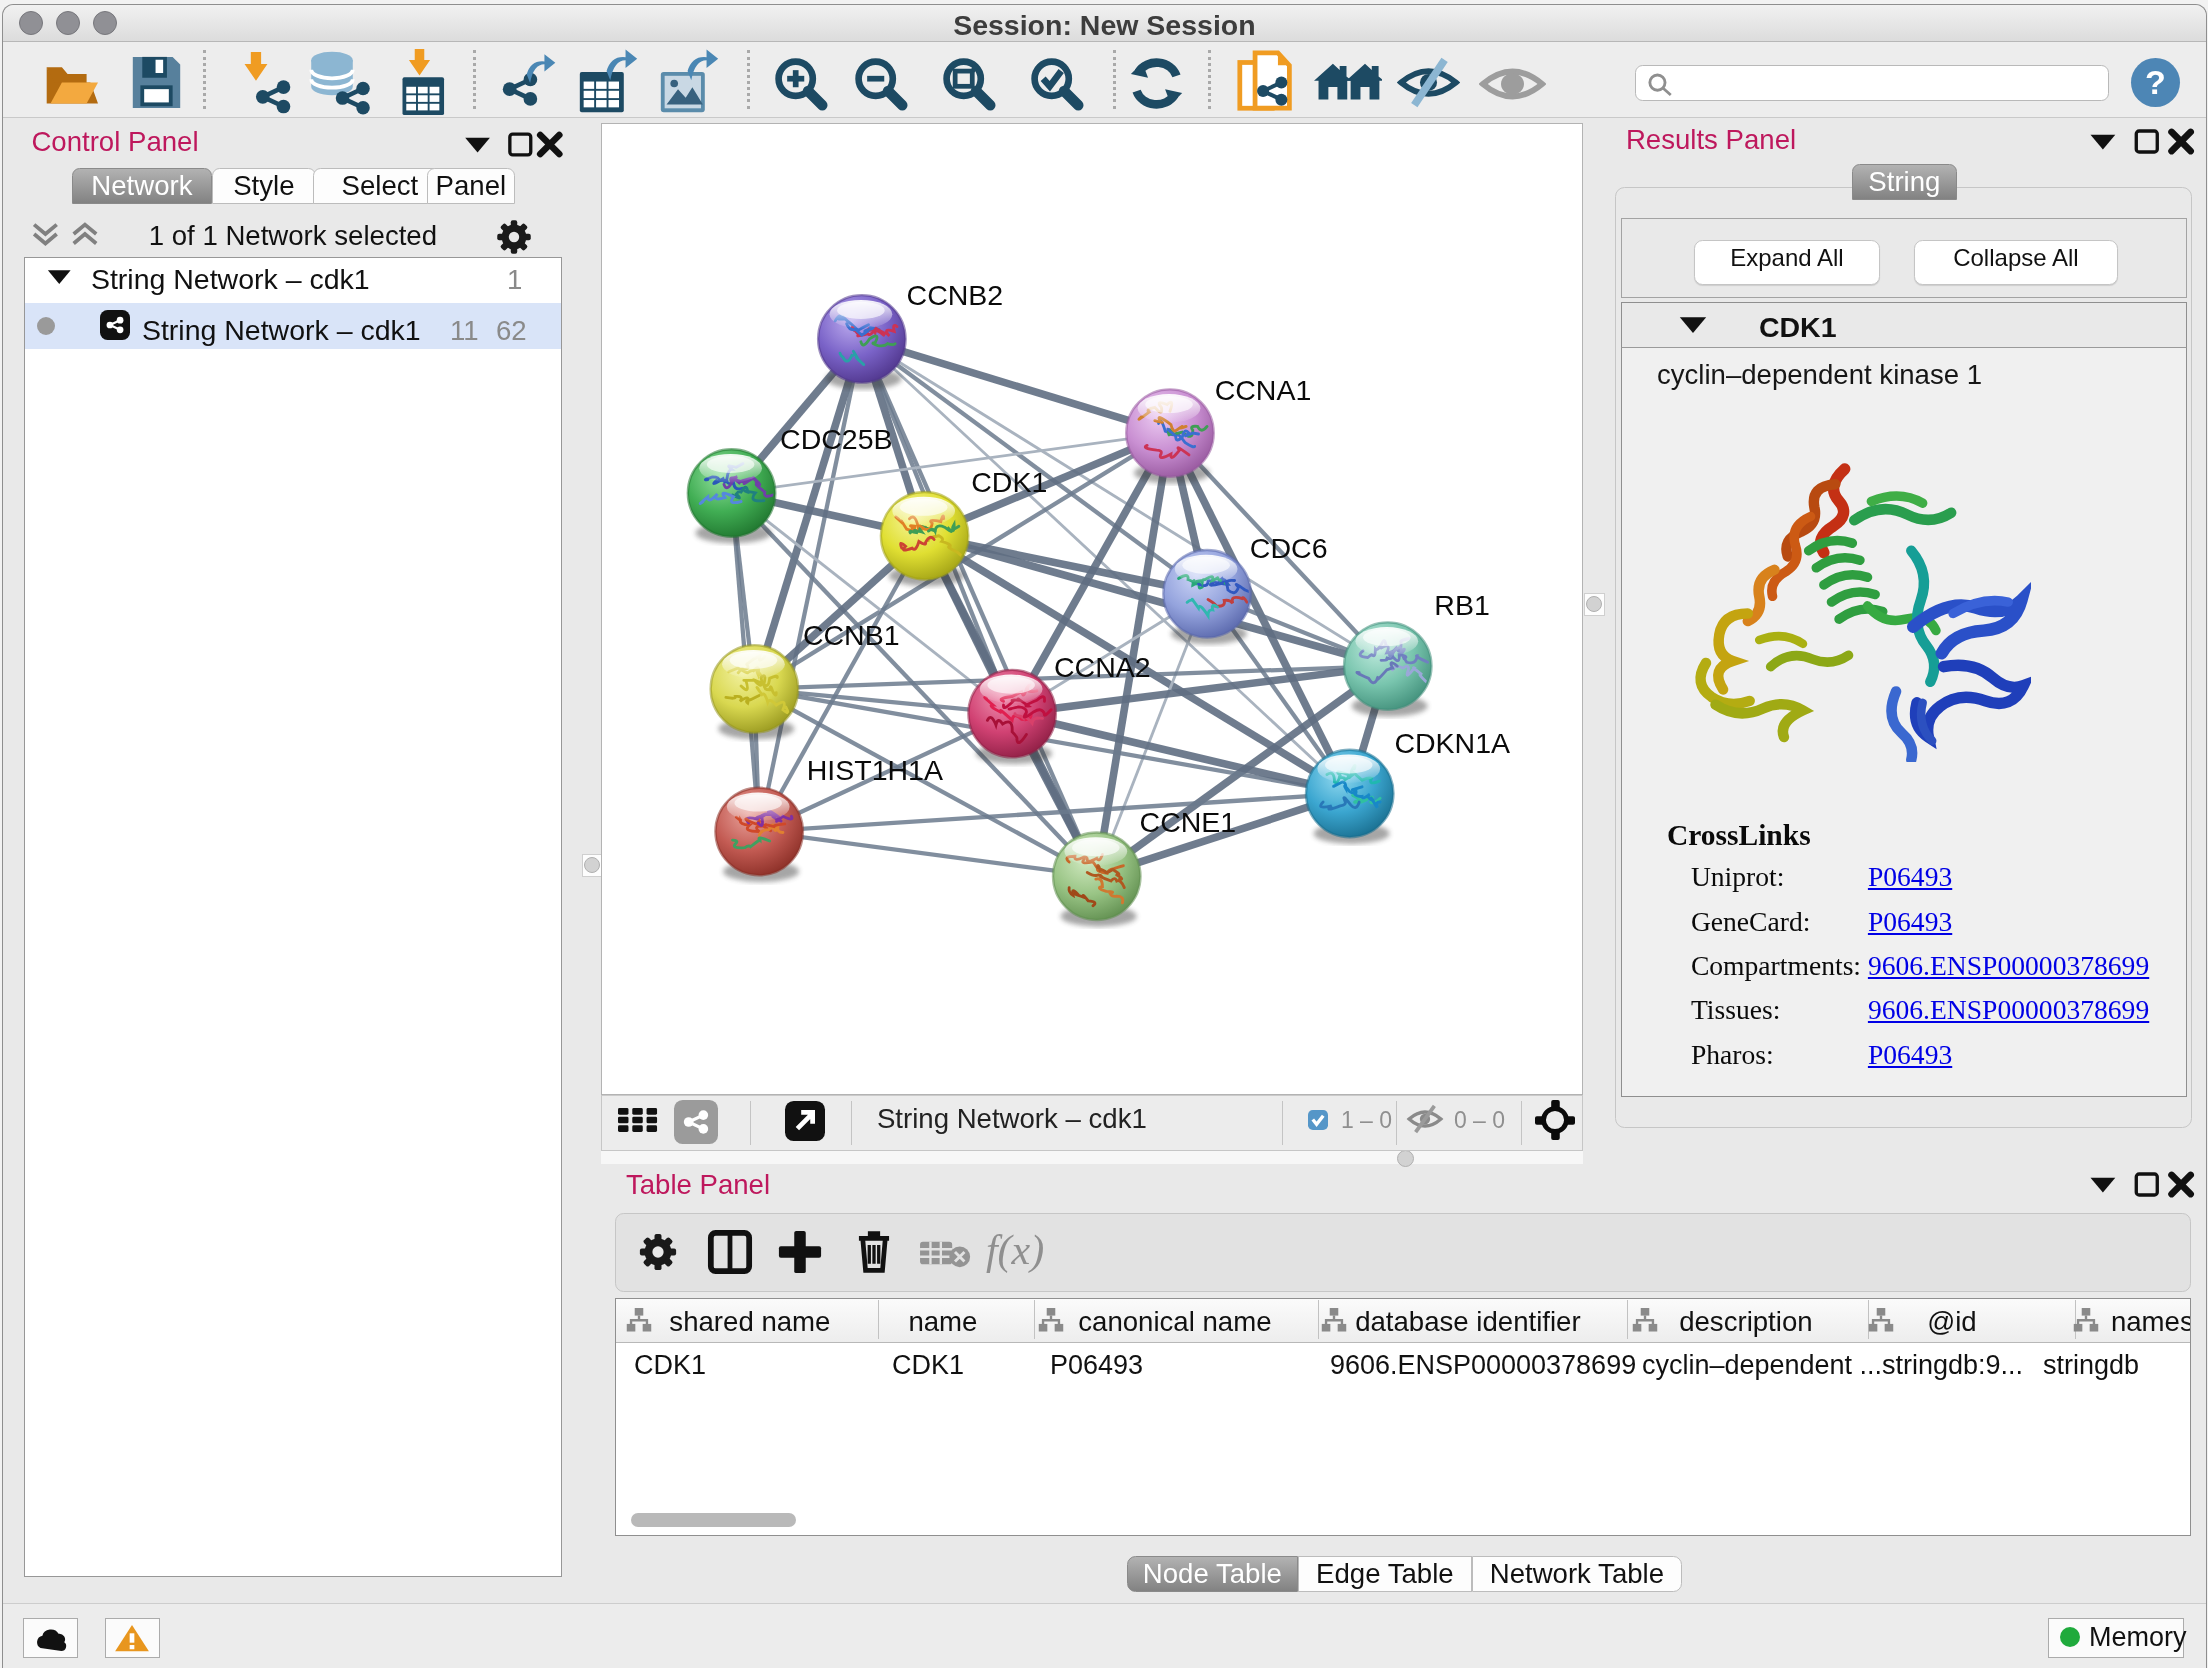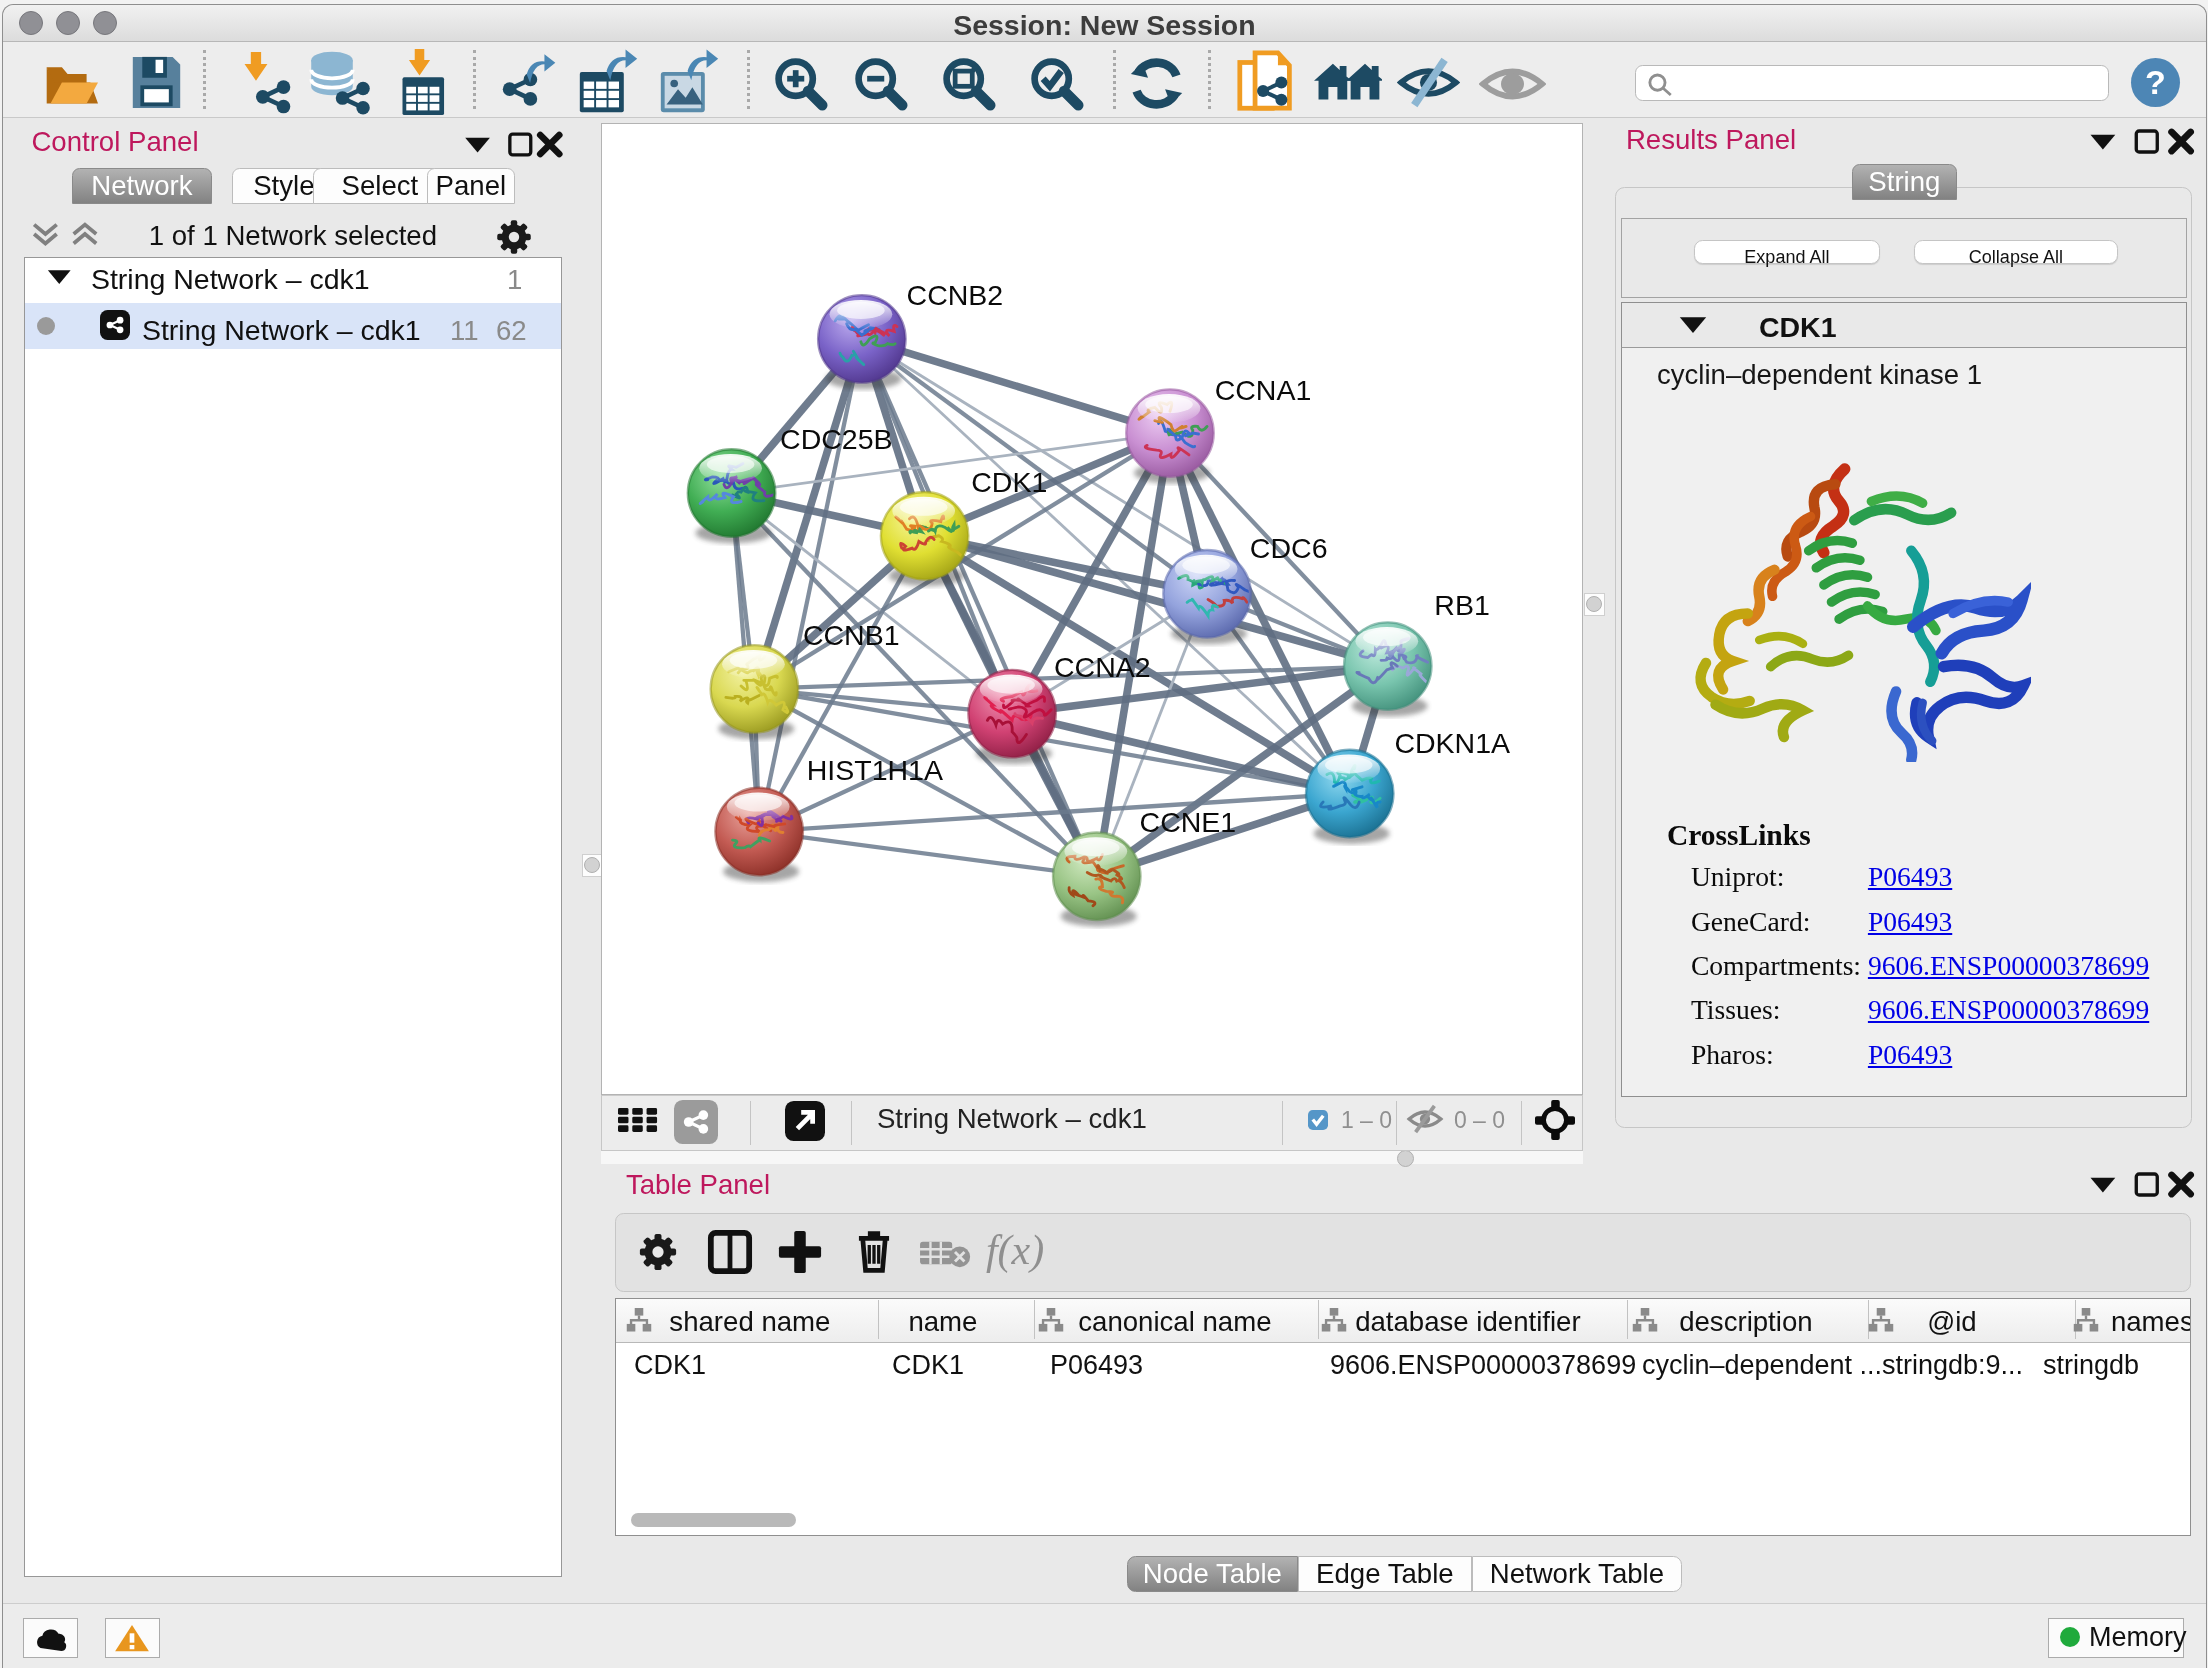--- a/index.html
+++ b/index.html
@@ -14,21 +14,21 @@
 .sbtn{position:absolute;top:14.3px;width:53px;height:38px;background:#fbfbfb;border:1px solid #ababab;}
 .panel-title{font-size:27.6px;color:#be185d;}
 .tab{position:absolute;box-sizing:border-box;height:36px;line-height:34px;text-align:center;font-size:27.6px;background:#fdfdfd;border:1px solid #bcbcbc;color:#111;}
 .tab.sel{background:linear-gradient(#b2b2b2,#828282);color:#fff;border-color:#8a8a8a;}
 #ctree{position:absolute;left:21px;top:252px;width:538px;height:1320px;background:#fff;border:1px solid #979797;box-sizing:border-box;}
 .num{position:absolute;font-size:27.6px;color:#8a8a8a;}
 #netpanel{position:absolute;left:598px;top:118px;width:982px;height:972px;background:#fff;border:1px solid #b3b3b3;box-sizing:border-box;}
 #netbar{position:absolute;left:598px;top:1090px;width:982px;height:56px;background:#ececec;border:1px solid #c6c6c6;border-top:1px solid #cacaca;box-sizing:border-box;}
 .nbsep{position:absolute;top:5.7px;height:44px;width:1px;background:#c4c4c4;}
 .rbox{position:absolute;box-sizing:border-box;}
-.wbtn{position:absolute;box-sizing:border-box;height:24px;background:#fff;border:1px solid #c5c5c5;border-radius:8.6px;text-align:center;line-height:33px;font-size:18px;color:#111;box-shadow:0 1px 1px rgba(0,0,0,.12);}
+.wbtn{position:absolute;box-sizing:border-box;height:45px;background:#fff;border:1px solid #c5c5c5;border-radius:8.6px;text-align:center;line-height:33px;font-size:24px;color:#111;box-shadow:0 1px 1px rgba(0,0,0,.12);}
 .serif{font-family:"Liberation Serif",serif;}
 a.lnk{color:#0000e6;text-decoration:underline;font-family:"Liberation Serif",serif;}
 </style></head><body>
 <div id="win">
 <div id="titlebar">
  <div class="tl" style="left:16px;"></div>
       <div class="tl" style="left:53px;"></div>
       <div class="tl" style="left:90px;"></div>
  <div id="title">Session: New Session</div>
 </div>
@@ -180,21 +180,21 @@
     <div class="abs panel-title" style="left:28.5px;top:121px;">Control Panel</div>
     <svg class="abs" style="left:447px;top:126px;" width="114" height="27" viewBox="0 0 120 28">
       <path d="M 16 6.85 h 26 l -13 15.6 z" fill="#111"></path>
       <rect x="63" y="3" width="22" height="22" rx="3" fill="none" stroke="#111" stroke-width="3.5"></rect>
       <g stroke="#111" stroke-width="7" stroke-linecap="round">
         <line x1="95" y1="4" x2="115" y2="24"></line>
         <line x1="115" y1="4" x2="95" y2="24"></line>
       </g>
     </svg>
     <div class="tab sel" style="left:69px;top:163px;width:140px;border-radius:7.6px 7.6px 0 0;">Network</div>
-    <div class="tab" style="left:209px;top:163px;width:104px;border-radius:7.6px 7.6px 0 0;margin-left:20px;">Style</div>
+    <div class="tab" style="left:209px;top:163px;width:104px;border-radius:7.6px 7.6px 0 0;">Style</div>
     <div class="tab" style="left:310px;top:163px;width:134px;border-radius:7.6px 7.6px 0 0;">Select</div>
     <div class="tab" style="left:424px;top:163px;width:88px;border-radius:7.6px 7.6px 0 0;">Panel</div>
     <svg class="abs" style="left:27px;top:214px;" width="76" height="32" viewBox="0 0 80 34">
       <g stroke="#808080" stroke-width="4" fill="none">
         <path d="M4 6 l12 10 12-10 M4 16 l12 10 12-10"></path>
         <path d="M46 26 l12-10 12 10 M46 16 l12-10 12 10"></path>
       </g>
     </svg>
     <div class="abs" style="left:0px;top:215px;width:580px;text-align:center;font-size:27.6px;color:#111;">1 of 1 Network selected</div>
     <svg class="abs" style="left:490px;top:211px;" width="42" height="42" viewBox="0 0 44 44">

